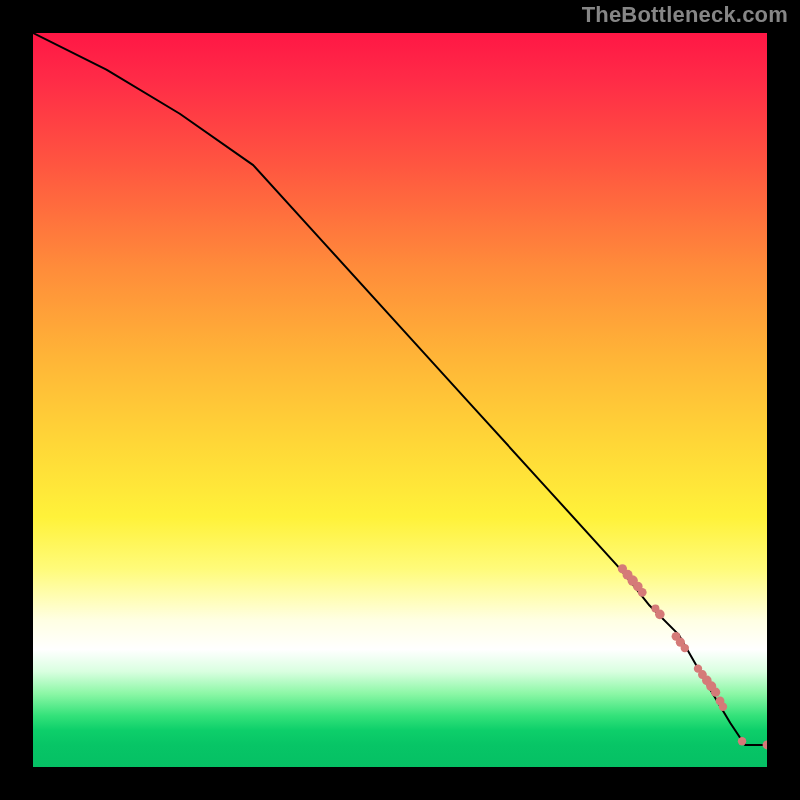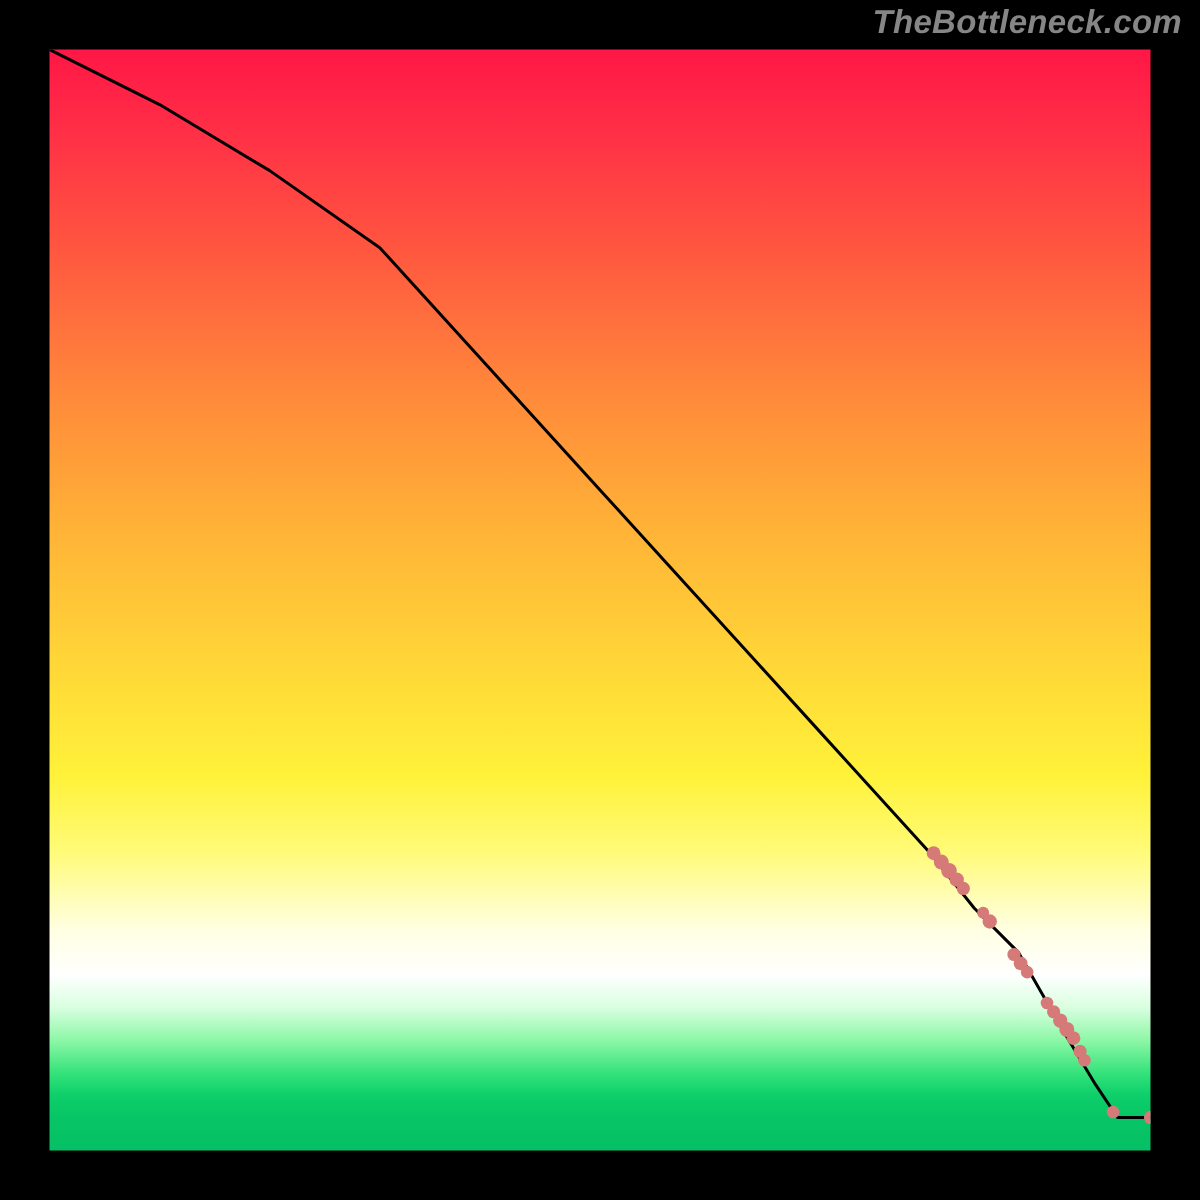--- a/index.html
+++ b/index.html
@@ -7,21 +7,20 @@
     padding: 0;
     width: 800px;
     height: 800px;
     background: #000000;
     overflow: hidden;
   }
   .stage {
     position: relative;
     width: 800px;
     height: 800px;
-    font-style: italic;
   }
   .watermark {
     position: absolute;
     top: 2px;
     right: 12px;
     font-family: Arial, Helvetica, sans-serif;
     font-size: 22px;
     font-weight: 600;
     color: #868686;
     letter-spacing: 0.2px;

